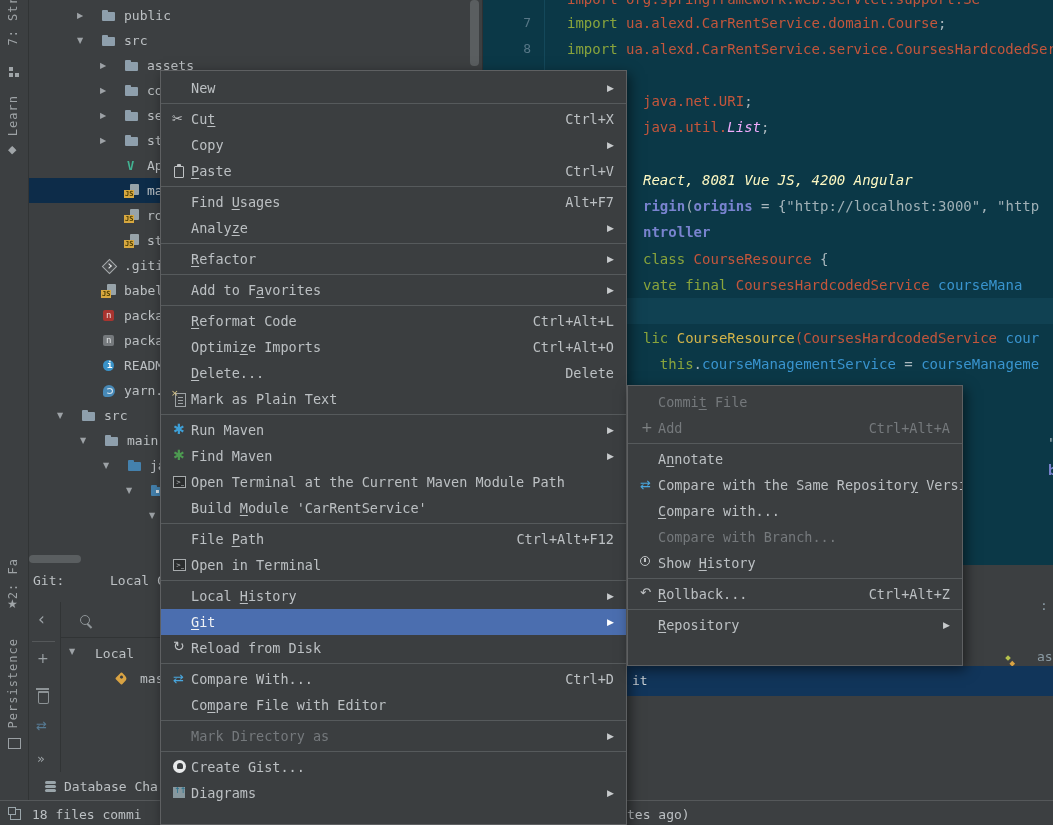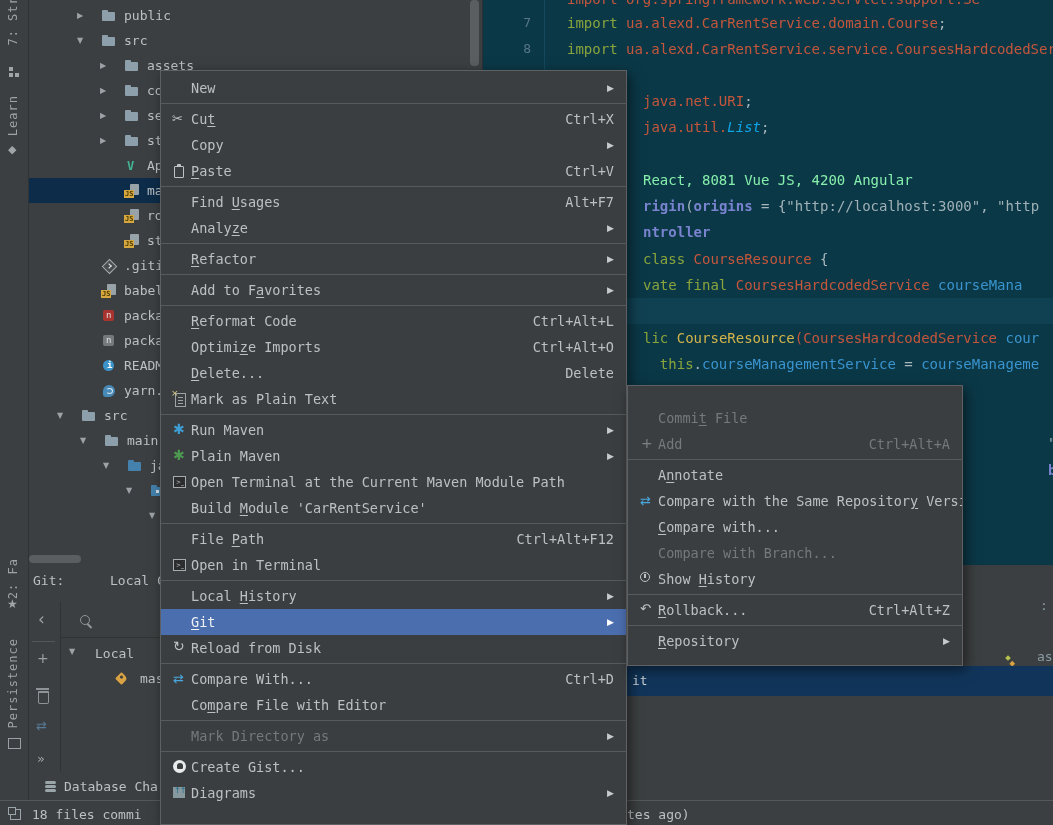--- a/index.html
+++ b/index.html
@@ -45,22 +45,22 @@
   [data-icon="yarn"]::after{content:"";position:absolute;left:5px;top:5px;width:5px;height:4px;border:1.5px solid #d6e4ee;border-radius:50%;border-left-color:transparent;}
 
   
   .editor{position:absolute;left:482px;top:0;width:571px;height:565px;background:#0b3847;border-left:1px solid #2e3133;overflow:hidden;}
   .curline{position:absolute;left:0;top:298px;width:100%;height:26px;background:#104152;}
   .gutline{position:absolute;left:61px;top:0;width:1px;height:100%;background:#14485a;}
   .codeline{position:absolute;white-space:pre;font-size:14px;line-height:26px;height:26px;margin-left:9px;}
   .gnum{position:absolute;left:24px;width:24px;text-align:right;color:#577787;font-size:13px;line-height:26px;}
   .cs-k{color:#89a43c;} .cs-t{color:#c4563c;} .cs-i{color:#3994cf;}
   .cs-a{color:#7983cf;font-weight:bold;} .cs-s{color:#9fb0b6;}
-  .cs-c{color:#86efac;} .cs-p{color:#a9b7bd;}
-  .cs-m{color:#d3b44a;} .cs-it{color:#0ea5e9;font-style:italic;}
+  .cs-c{color:#fef9c3;font-style:italic;} .cs-p{color:#a9b7bd;}
+  .cs-m{color:#d3b44a;} .cs-it{color:#f0abfc;font-style:italic;}
 
   
   .vcs{position:absolute;left:29px;top:565px;width:1024px;height:207px;background:#3c3f41;border-bottom:1px solid #54575a;}
   .vcs .hdr{position:absolute;top:8px;font-size:13px;color:#bcc0c3;}
   .vcs-vline{position:absolute;left:31px;top:37px;width:1px;bottom:0;background:#313435;}
   .vcs-searchline{position:absolute;left:32px;top:72px;width:408px;height:1px;background:#313435;}
   .vcs-toolline{position:absolute;left:3px;top:76px;width:23px;height:1px;background:#55585a;}
   .vi{position:absolute;color:#9aa0a4;font-family:"DejaVu Sans",sans-serif;}
   .icon-mag{width:8px;height:8px;border:1.5px solid #8d9396;border-radius:50%;position:absolute;}
   .icon-mag::after{content:"";position:absolute;left:7px;top:7px;width:6px;height:1.5px;background:#8d9396;transform:rotate(45deg);transform-origin:0 0;}
@@ -76,21 +76,21 @@
   .toolrow{position:absolute;left:29px;top:772px;width:1024px;height:28px;background:#3c3f41;}
   .toolrow .lbl, .statusbar .lbl{font-size:13px;color:#bcc0c3;position:absolute;top:50%;transform:translateY(-50%);white-space:pre;}
   .icon-db{position:absolute;width:11px;height:3px;background:#9aa5aa;border-radius:2px;box-shadow:0 4px 0 #9aa5aa,0 8px 0 #9aa5aa;}
   .statusbar{position:absolute;left:0;top:800px;width:1053px;height:25px;background:#3c3f41;border-top:1px solid #55585a;}
   .icon-window{position:absolute;width:9px;height:9px;border:1px solid #9aa5aa;}
   .icon-window::before{content:"";position:absolute;left:-3px;top:-3px;width:6px;height:6px;background:#3c3f41;border:1px solid #9aa5aa;}
 
   
   .menu{position:absolute;background:#3b3e40;border:1px solid #5e6062;box-shadow:3px 4px 12px rgba(0,0,0,.5);padding:4px 0;box-sizing:border-box;overflow:hidden;}
   #context-menu{left:160px;top:70px;width:467px;height:755px;z-index:10;}
-  #git-submenu{left:627px;top:385px;width:336px;height:281px;z-index:11;padding:19px 0;}
+  #git-submenu{left:627px;top:385px;width:336px;height:281px;z-index:11;padding:3px 0;}
   .mi{height:26px;display:flex;align-items:center;padding:0 12px 0 10px;font-size:13.5px;color:#bcc0c3;white-space:pre;}
   .mi .ic{flex:0 0 20px;height:16px;position:relative;}
   .mi .sc{margin-left:auto;}
   .mi .arr{margin-left:auto;font-size:9px;color:#c7cacc;width:12px;text-align:right;font-family:"DejaVu Sans",sans-serif;}
   .mi .arr:empty{width:0;margin-left:0;}
   .mi .sc:empty{margin-left:0;}
   .mi.disabled{color:#75797c;}
   .mi.selected{background:#4b6eaf;color:#eef1f4;}
   .mi.selected .arr{color:#ffffff;}
   .mn{text-decoration:underline;text-underline-offset:2px;}
@@ -417,21 +417,21 @@
         
       </div>
       <div class="mi">
         <span class="ic" data-icon="maven-run"></span>
         <span class="lbl"><span>Run Maven</span><span class="mn"></span><span></span></span>
         <span class="sc"></span>
         <span class="arr">▶</span>
       </div>
       <div class="mi">
         <span class="ic" data-icon="maven-debug"></span>
-        <span class="lbl"><span>Plain Maven</span><span class="mn"></span><span></span></span>
+        <span class="lbl"><span>Find Maven</span><span class="mn"></span><span></span></span>
         <span class="sc"></span>
         <span class="arr">▶</span>
       </div>
       <div class="mi">
         <span class="ic" data-icon="terminal"></span>
         <span class="lbl"><span>Open Terminal at the Current Maven Module Path</span><span class="mn"></span><span></span></span>
         <span class="sc"></span>
         <span class="arr"></span>
       </div>
       <div class="mi">

